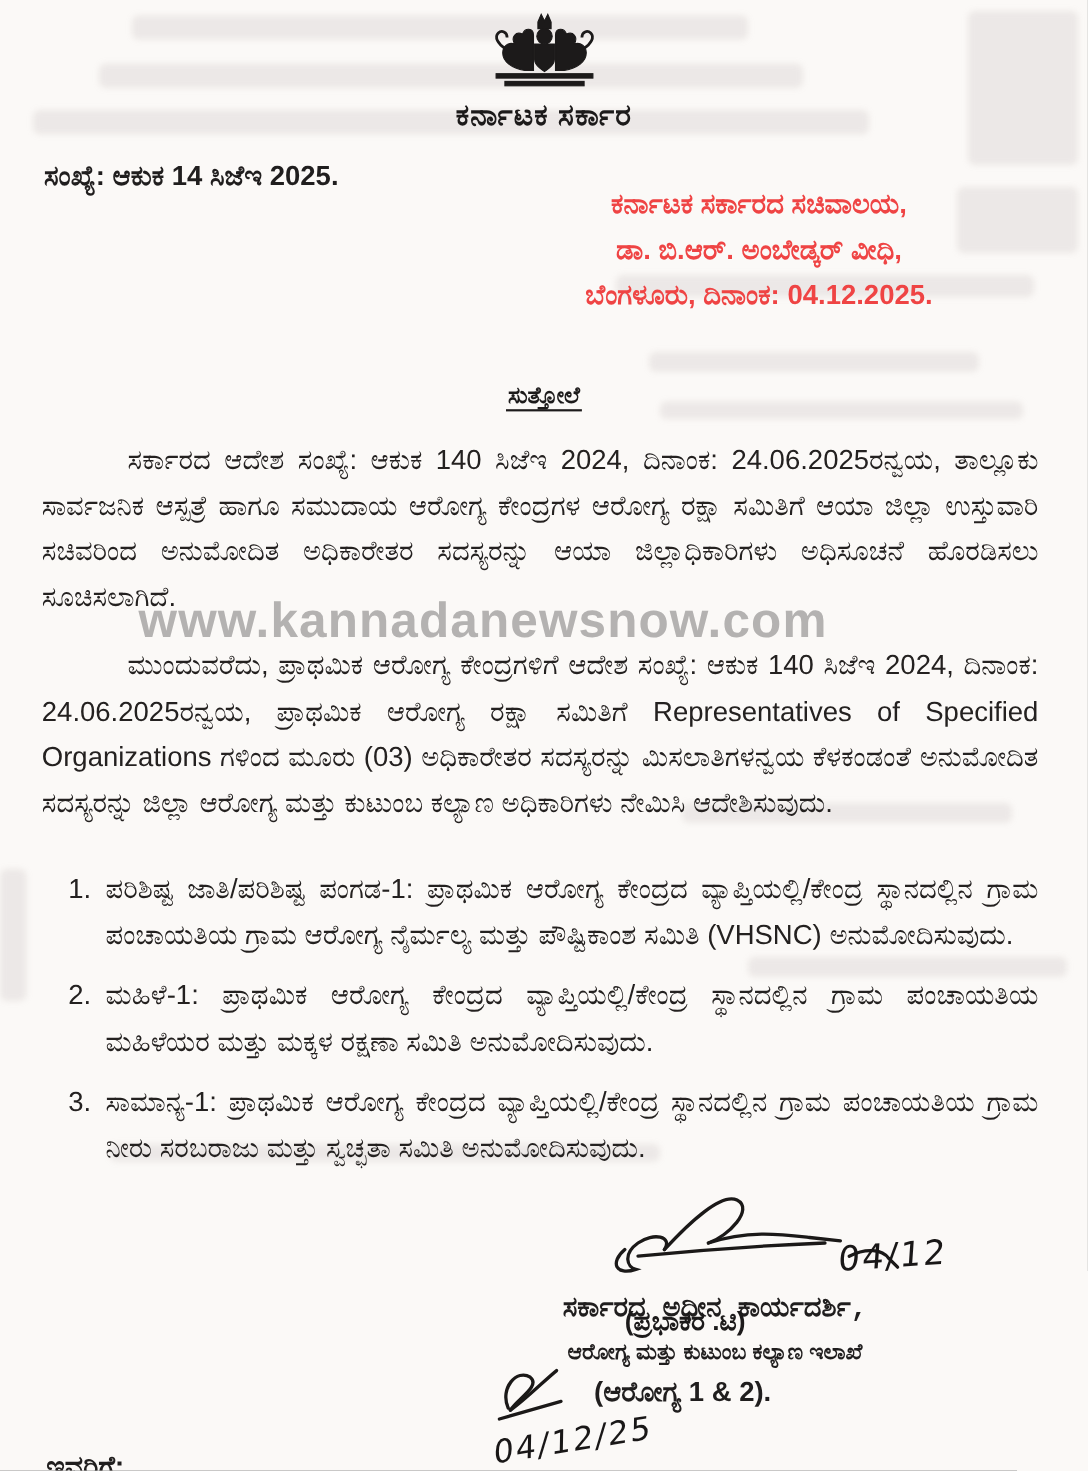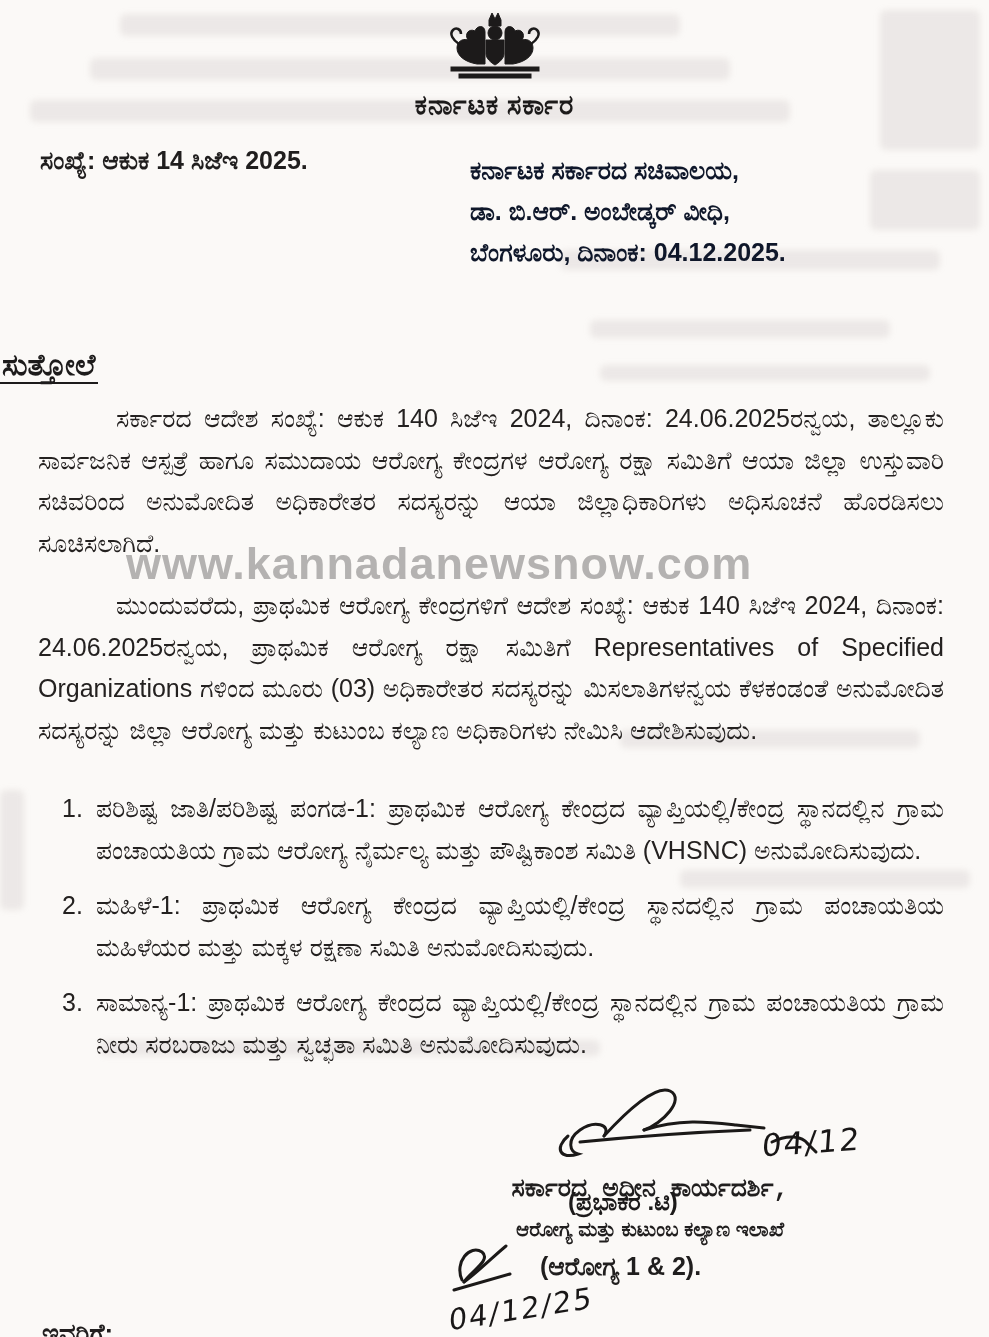--- a/index.html
+++ b/index.html
@@ -22,34 +22,35 @@
   }
   .emblem-wrap{
     position:absolute;top:10px;left:0;width:100%;
     display:flex;flex-direction:column;align-items:center;
   }
   .emblem-wrap svg{display:block;}
   .govt-name{
     margin-top:2px;
     font-size:27px;font-weight:bold;color:#1c1a1a;
     letter-spacing:1px;
-    font-family:Liberation Serif, serif;
   }
   .ref-no{
     position:absolute;left:40px;top:146px;
     font-size:25px;font-weight:bold;color:#201e1e;
   }
   .address-block{
-    position:absolute;left:470px;top:150px;width:440px;
-    font-size:25px;font-weight:bold;color:#0f172a;
+    position:absolute;left:470px;top:166px;width:440px;
+    text-align:center;
+    font-size:25px;font-weight:bold;color:#ef4444;
     line-height:41px;
   }
   .doc-title{
     position:absolute;left:0;top:348px;width:100%;
-    font-size:30px;font-weight:bold;color:#1d1b1b;
+    text-align:center;
+    font-size:21px;font-weight:bold;color:#1d1b1b;
   }
   .doc-title span{
     border-bottom:2.5px solid #1d1b1b;
     padding:0 2px 1px 2px;
   }
   .para{
     position:absolute;left:38px;width:906px;
     font-size:25px;line-height:41.5px;
     text-align:justify;color:#242120;
   }

